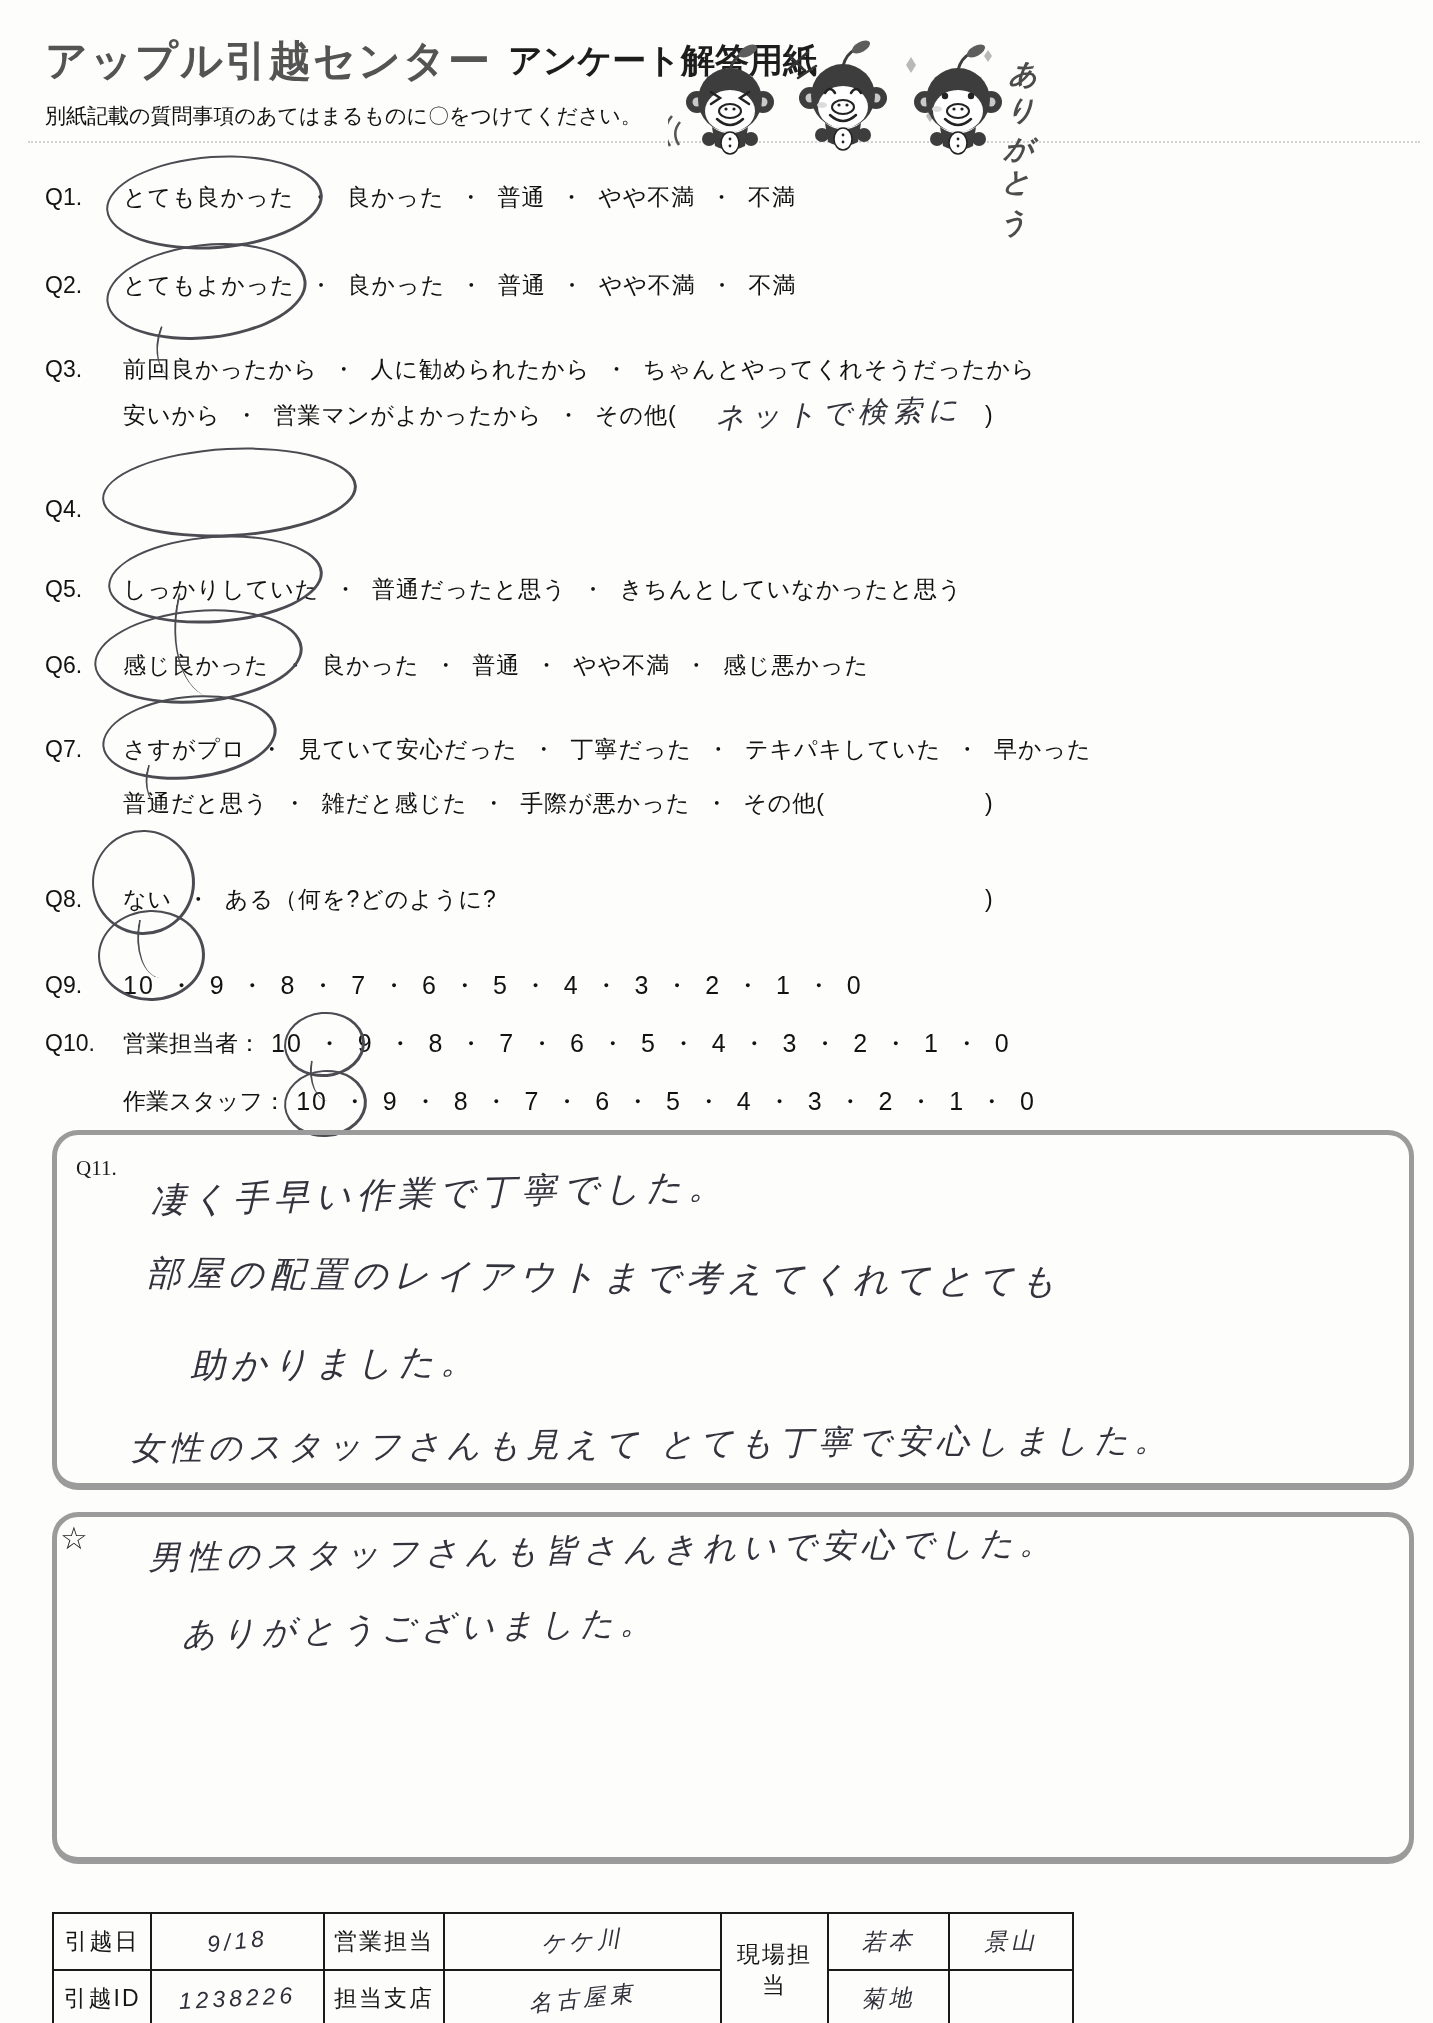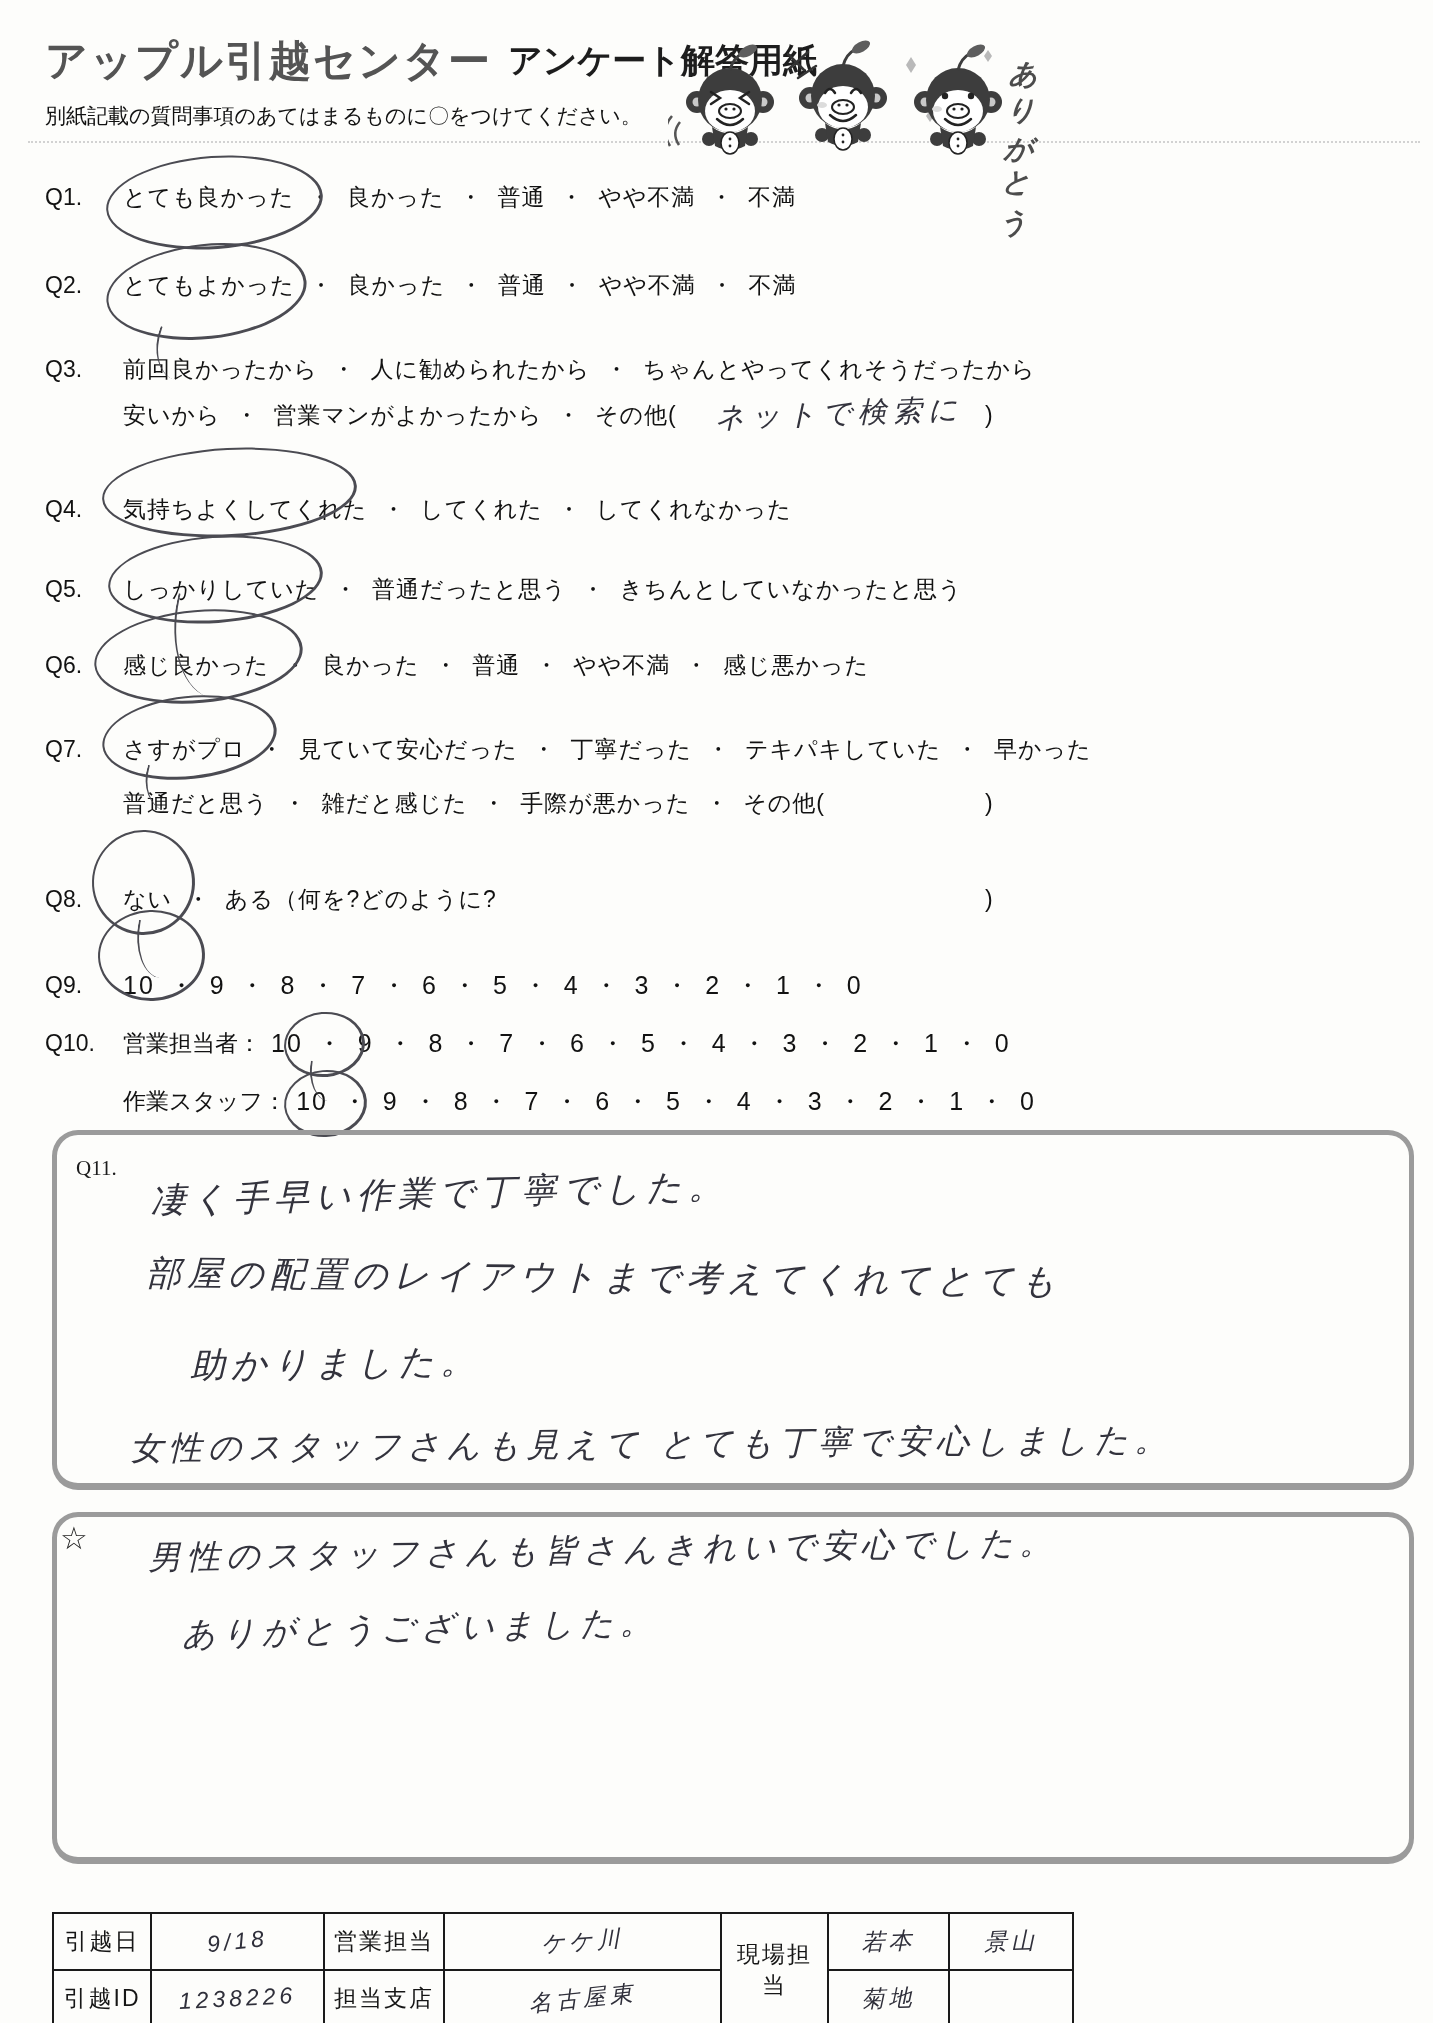--- a/index.html
+++ b/index.html
@@ -172,21 +172,20 @@
     <span class="q-opts">前回良かったから ・ 人に勧められたから ・ ちゃんとやってくれそうだったから</span>
   </div>
   <div class="q-row q3b">
     <span class="q-opts indent">安いから ・ 営業マンがよかったから ・ その他(</span>
     <span class="hw q3-answer">ネットで検索に</span>
     <span class="paren">)</span>
   </div>
 
   <div class="q-row q4">
     <span class="q-id">Q4.</span>
-    <span class="q-opts">気持ちよくしてくれた ・ してくれた ・ してくれなかった</span>
   </div>
 
   <div class="q-row q5">
     <span class="q-id">Q5.</span>
     <span class="q-opts">しっかりしていた ・ 普通だったと思う ・ きちんとしていなかったと思う</span>
   </div>
 
   <div class="q-row q6">
     <span class="q-id">Q6.</span>
     <span class="q-opts">感じ良かった ・ 良かった ・ 普通 ・ やや不満 ・ 感じ悪かった</span>

